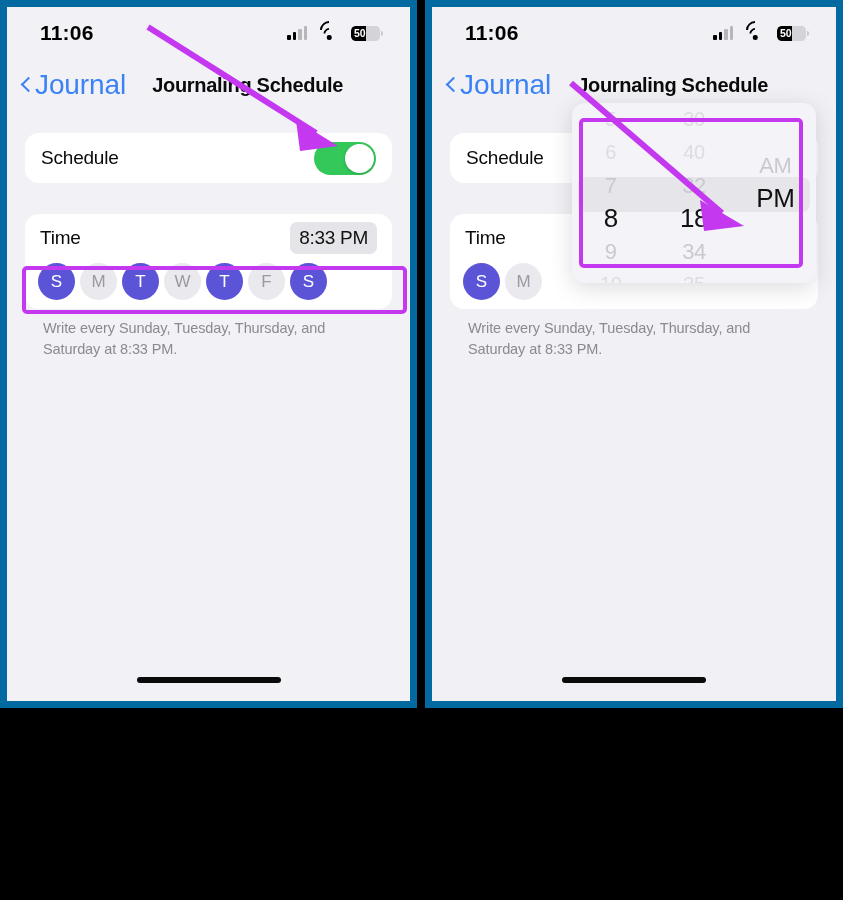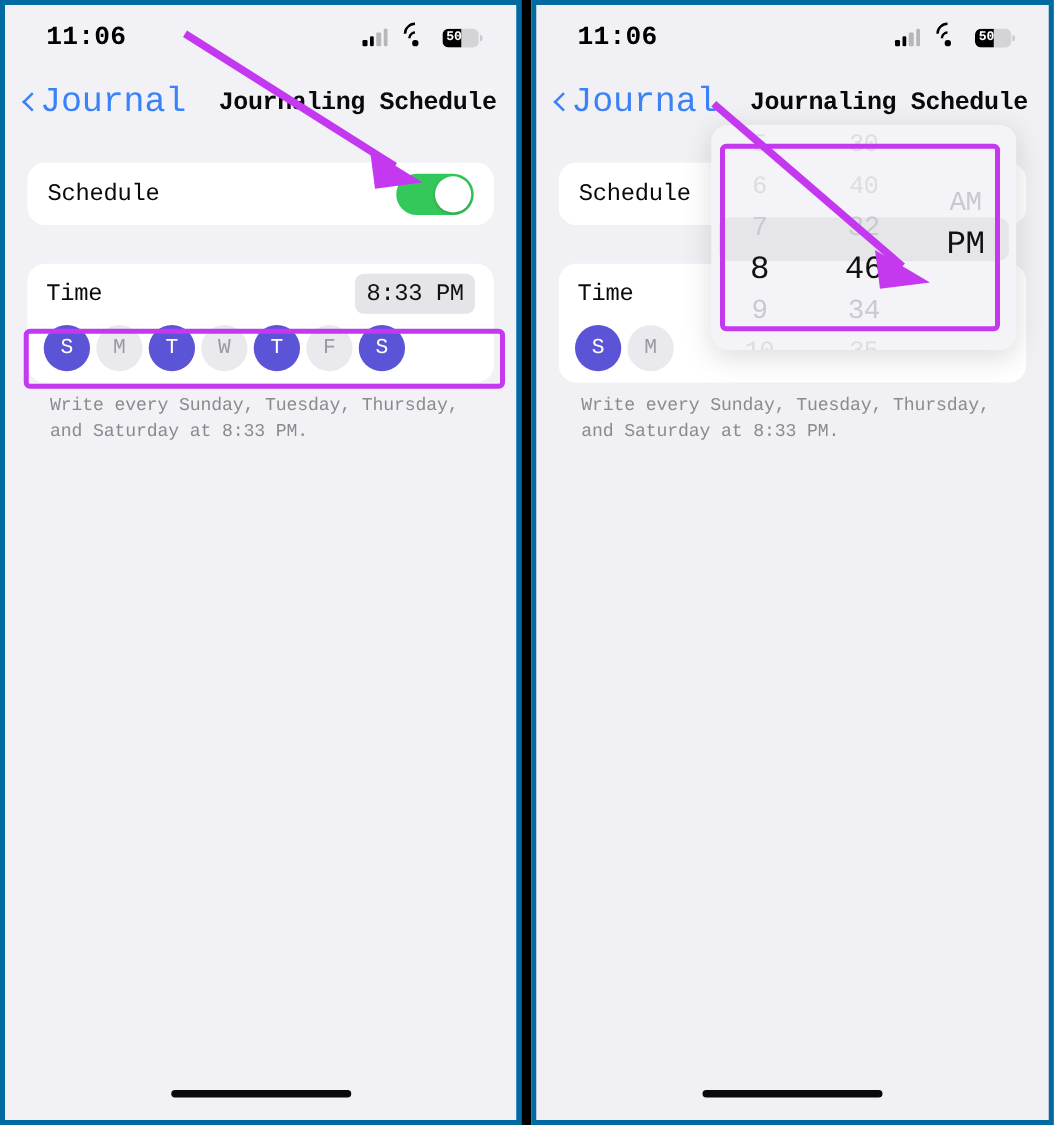--- a/index.html
+++ b/index.html
@@ -5,25 +5,24 @@
   * { margin:0; padding:0; box-sizing:border-box; }
   html,body{
     width:843px; height:900px; overflow:hidden;
     background:#000;
     font-family:"Liberation Sans", sans-serif;
   }
   .stage{ position:relative; width:843px; height:900px; background:#000; }
 
   
   .phone{
-    position:absolute; top:0; height:900px;
+    position:absolute; top:0; height:708px;
     background:#f2f1f6;
-    border:4px solid #0369a1;
+    border:7px solid #0369a1;
     overflow:hidden;
-    font-family:Liberation Mono, monospace;
   }
   .phone.left { left:0;   width:417px; }
   .phone.right{ left:425px; width:418px; background:#f1f0f4; }
 
   
   .statusbar{
     position:relative; height:52px;
     display:flex; align-items:center; justify-content:space-between;
     padding:0 30px 0 33px;
   }
@@ -334,21 +333,21 @@
               <div class="wi sel">8</div>
               <div class="wi f2">9</div>
               <div class="wi f3">10</div>
             </div>
         </div>
         <div class="wheel mins">
           <div class="wheel-inner" id="wheel-mins">
               <div class="wi f3">30</div>
               <div class="wi f3">40</div>
               <div class="wi f2">32</div>
-              <div class="wi sel">46</div>
+              <div class="wi sel">18</div>
               <div class="wi f2">34</div>
               <div class="wi f3">35</div>
             </div>
         </div>
         <div class="wheel ampm">
           <div class="wheel-inner" id="wheel-ampm">
               <div class="wi blank"></div>
               <div class="wi blank"></div>
               <div class="wi f2">AM</div>
               <div class="wi sel">PM</div>

